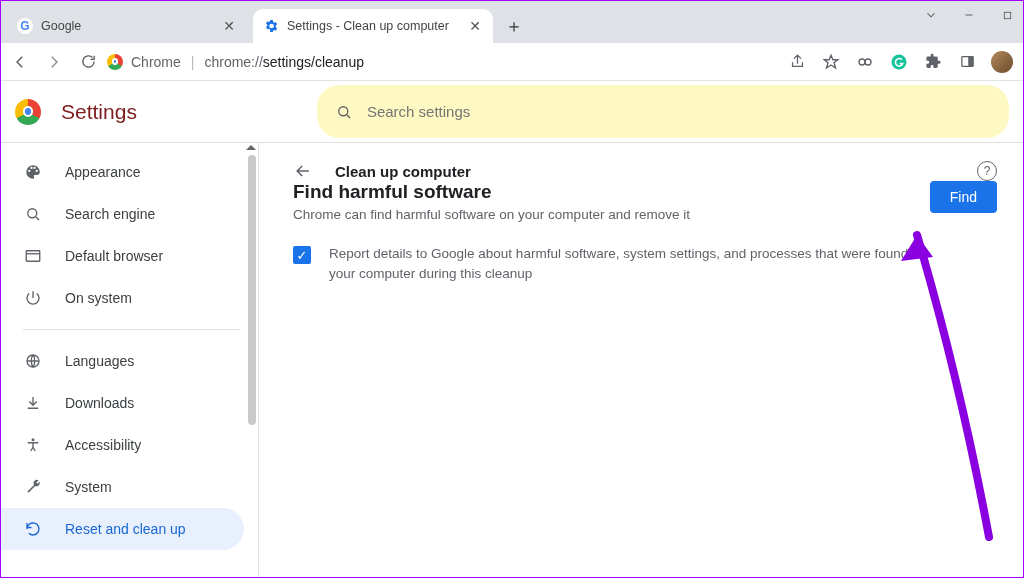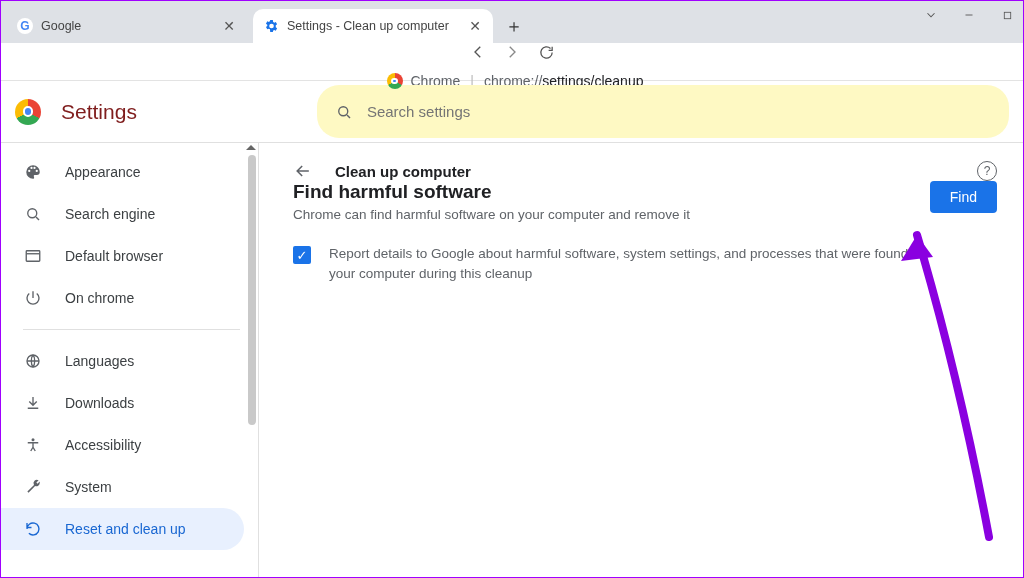--- a/index.html
+++ b/index.html
@@ -13,21 +13,21 @@
   border-top-left-radius: 10px; border-top-right-radius: 10px; margin-left: 6px;
 }
 .tab.active { background: #fff; }
 .tab .favicon { width: 16px; height: 16px; display:flex; align-items:center; justify-content:center; }
 .tab .tab-title { flex: 1; white-space: nowrap; overflow: hidden; text-overflow: ellipsis; }
 .tab .tab-close { width: 16px; font-size: 14px; color: #555; text-align:center; cursor:pointer; }
 .new-tab { width: 30px; height: 30px; display:flex; align-items:center; justify-content:center; font-size:18px; color:#333; margin-left:6px; cursor:pointer; margin-bottom:2px;}
 .win-controls { position:absolute; right:8px; top:6px; display:flex; gap:22px; }
 .win-controls span { width:16px; height:16px; display:flex; align-items:center; justify-content:center; color:#555; }
 
-.addrbar { height: 38px; background:#fff; border-bottom:1px solid #e3e3e3; display:flex; align-items:center; padding:0 10px; gap:12px;flex-direction:column; }
+.addrbar { height: 38px; background:#fff; border-bottom:1px solid #e3e3e3; display:flex; align-items:center; padding:0 10px; gap:4px; }
 .nav-icons { display:flex; gap:16px; align-items:center; }
 .nav-icons .ic { width:18px; height:18px; color:#888; display:flex; align-items:center; justify-content:center; }
 .nav-icons .ic.dark { color:#555; }
 .addr { flex:1; display:flex; align-items:center; gap:10px; font-size:14px; color:#5f6368; padding-left:6px; }
 .addr .chrome-chip { display:flex; align-items:center; gap:8px; }
 .addr .divider { color:#bbb; }
 .addr .url-dark { color:#202124; }
 .tbar-icons { display:flex; gap:14px; align-items:center; }
 .tbar-icons .pic { width:20px; height:20px; color:#5f6368; display:flex; align-items:center; justify-content:center; }
 .avatar { width:22px; height:22px; border-radius:50%; background: linear-gradient(135deg,#b38b5d,#6b4b2a); }
@@ -236,21 +236,21 @@
           </svg>
         </span>
       <span>Default browser</span>
     </div>
     <div class="side-item">
       <span class="sicon">
           <svg viewBox="0 0 24 24" width="18" height="18">
             <path class="stroke-ic" d="M12 3v9M7 6a8 8 0 1 0 10 0"></path>
           </svg>
         </span>
-      <span>On chrome</span>
+      <span>On system</span>
     </div>
     <div class="side-sep"></div>
     <div class="side-item">
       <span class="sicon">
           <svg viewBox="0 0 24 24" width="18" height="18">
             <circle class="stroke-ic" cx="12" cy="12" r="8"></circle>
             <path class="stroke-ic" d="M4 12h16M12 4c3 3 3 13 0 16M12 4c-3 3-3 13 0 16"></path>
           </svg>
         </span>
       <span>Languages</span>

